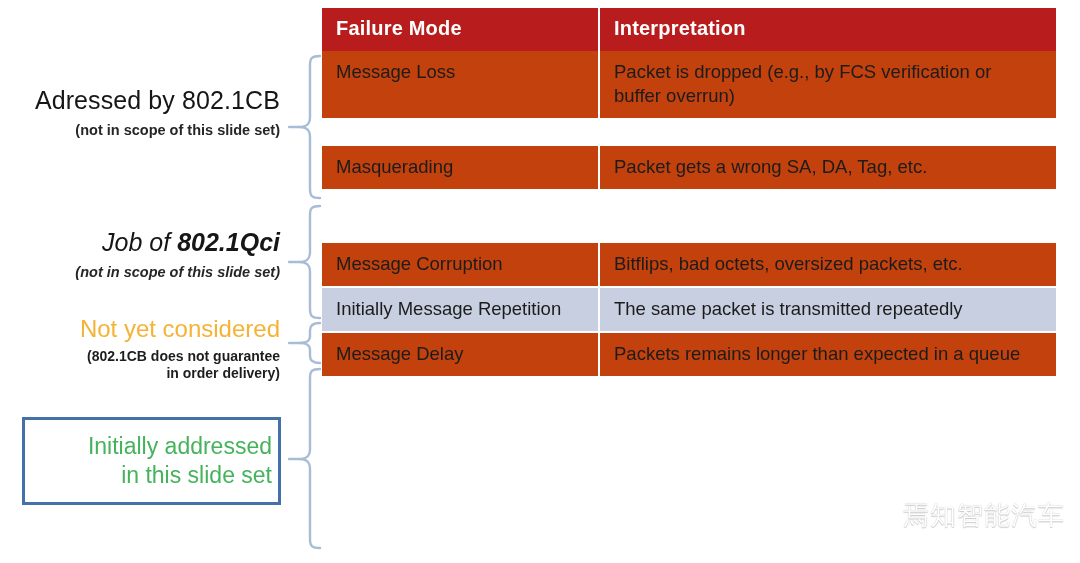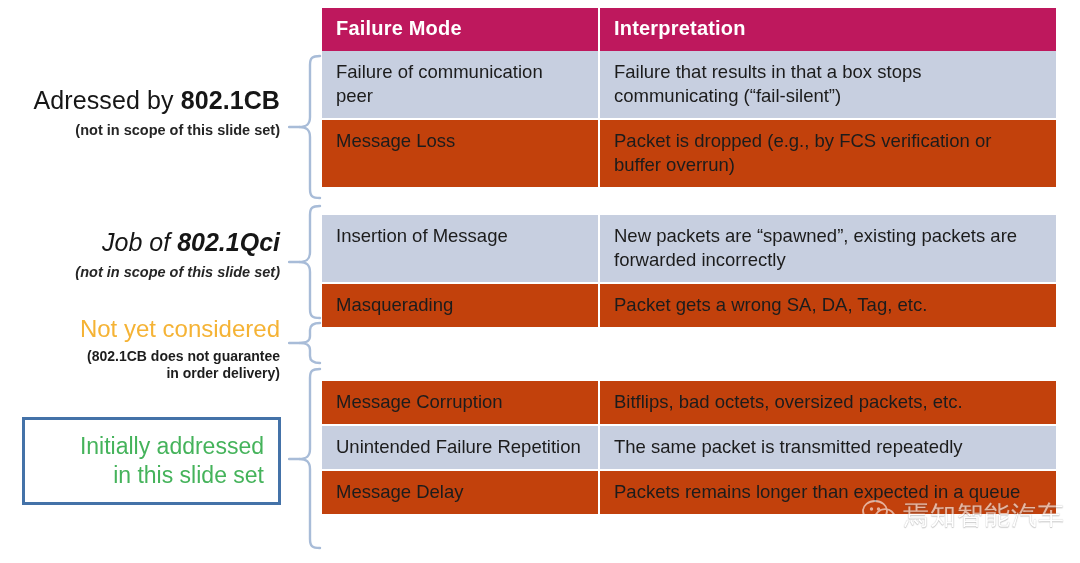--- a/index.html
+++ b/index.html
@@ -12,55 +12,55 @@
   }
   #stage{position:absolute;left:0;top:0;width:1080px;height:563px;}
 
   
   .ann{position:absolute;text-align:right;color:#1a1a1a;}
   .ann .line1{white-space:nowrap;}
   .ann .line2{white-space:nowrap;}
 
   .ann-1{left:0px;top:86px;width:280px;}
   .ann-1 .line1{font-size:25px;font-weight:400;color:#161616;letter-spacing:.1px;}
-  .ann-1 .line1 b{font-weight:700;margin-top:42px;}
+  .ann-1 .line1 b{font-weight:400;margin-top:42px;}
   .ann-1 .line2{font-size:14.5px;font-weight:600;color:#262626;margin-top:7px;}
 
   .ann-2{left:0px;top:228px;width:280px;font-style:italic;}
   .ann-2 .line1{font-size:25px;font-weight:400;color:#161616;}
   .ann-2 .line1 b{font-weight:700;}
   .ann-2 .line2{font-size:14.5px;font-weight:600;color:#262626;margin-top:7px;}
 
   .ann-3{left:0px;top:315px;width:280px;}
   .ann-3 .line1{font-size:24px;font-weight:400;color:#f5b335;}
   .ann-3 .line2{font-size:14px;font-weight:700;color:#1d1d1d;margin-top:5px;line-height:1.22;}
 
   
   .ann-4{
     position:absolute;left:22px;top:417px;width:259px;height:88px;
     border:3px solid #4472a8;background:#ffffff;box-sizing:border-box;
     display:flex;align-items:center;justify-content:flex-end;
   }
-  .ann-4 .inner{text-align:right;padding-right:14px;font-size:23px;line-height:1.24;color:#45b35b;font-weight:400;}
+  .ann-4 .inner{text-align:right;padding-right:6px;font-size:23px;line-height:1.24;color:#45b35b;font-weight:400;}
 
   
   .brace{position:absolute;}
   .brace svg{display:block;}
 
   
   #table{
     position:absolute;left:322px;top:8px;width:734px;
     border-collapse:collapse;
   }
   #table table{border-collapse:collapse;width:734px;table-layout:fixed;}
   #table col.c1{width:277px;}
   #table col.c2{width:457px;}
 
   #table th{
-    background:#be185d;color:#ffffff;
+    background:#b91c1c;color:#ffffff;
     font-size:20px;font-weight:700;
     text-align:left;
     padding:9px 14px 11px 14px;
     border-right:2px solid #ffffff;
     vertical-align:middle;
     letter-spacing:.2px;
   }
   #table th:last-child{border-right:none;}
 
   #table td{
@@ -156,38 +156,30 @@
           <col class="c2">
         </colgroup>
       <thead>
         <tr>
           <th>Failure Mode</th>
           <th>Interpretation</th>
         </tr>
       </thead>
       <tbody>
 
-        <tr class="shade-a">
-          <td>Failure of communication peer</td>
-          <td>Failure that results in that a box stops communicating (“fail-silent”)</td>
-        </tr>
         <tr class="shade-b">
           <td>Message Loss</td>
           <td>Packet is dropped (e.g., by FCS verification or buffer overrun)</td>
         </tr>
 
         <tr class="gap">
             <td></td>
             <td></td>
           </tr>
 
-        <tr class="shade-a">
-          <td>Insertion of Message</td>
-          <td>New packets are “spawned”, existing packets are forwarded incorrectly</td>
-        </tr>
         <tr class="shade-b">
           <td>Masquerading</td>
           <td>Packet gets a wrong SA, DA, Tag, etc.</td>
         </tr>
 
         <tr class="gap">
             <td></td>
             <td></td>
           </tr>
 
@@ -195,21 +187,21 @@
         <tr class="gap">
             <td></td>
             <td></td>
           </tr>
 
         <tr class="shade-b">
           <td>Message Corruption</td>
           <td>Bitflips, bad octets, oversized packets, etc.</td>
         </tr>
         <tr class="shade-a">
-          <td>Unintended Failure Repetition</td>
+          <td>Initially Message Repetition</td>
           <td>The same packet is transmitted repeatedly</td>
         </tr>
         <tr class="shade-b">
           <td>Message Delay</td>
           <td>Packets remains longer than expected in a queue</td>
         </tr>
 
       </tbody>
     </table>
   </div>

